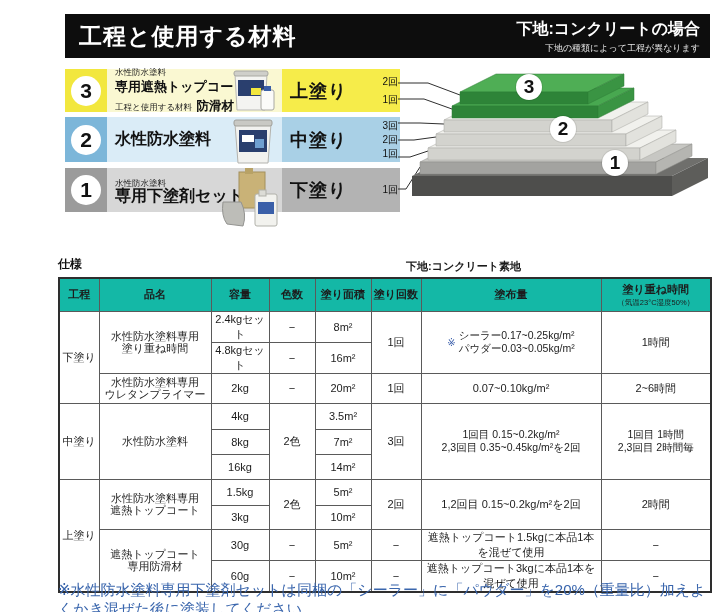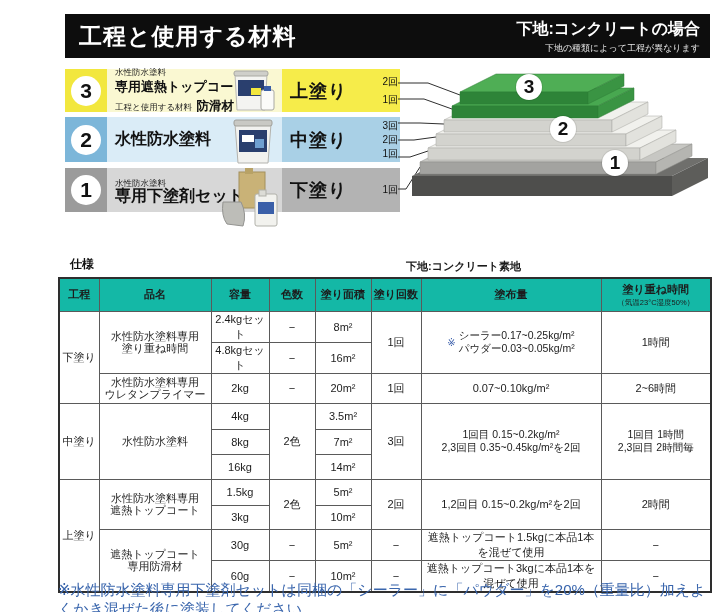--- a/index.html
+++ b/index.html
@@ -38,21 +38,21 @@
   .counts.c1{justify-content:center;}
   .count{font-size:10px;color:#111;white-space:nowrap;text-align:right;}
   .prod{position:absolute;z-index:3;}
   
   .stack{position:absolute;left:398px;top:0;width:322px;height:175px;}
   .stacknum{position:absolute;width:26px;height:26px;border-radius:50%;background:#fff;display:flex;align-items:center;justify-content:center;
             font-size:19px;font-weight:800;color:#111;box-shadow:0 0 0 1px rgba(0,0,0,0.08);}
   .caption{position:absolute;left:406px;top:201px;font-size:11px;font-weight:700;color:#1a1a1a;}
 
   
-  .spec-title{position:absolute;left:58px;top:256px;font-size:12px;font-weight:800;color:#111;margin-left:12px;}
+  .spec-title{position:absolute;left:58px;top:256px;font-size:12px;font-weight:800;color:#111;}
   table.spec{position:absolute;left:58px;top:277px;width:652px;border-collapse:collapse;table-layout:fixed;
              border:2px solid #2e2e2e;}
   table.spec td,table.spec th{border:1px solid #5a5a5a;padding:0 2px;text-align:center;vertical-align:middle;
              font-size:11px;color:#1c1c1c;overflow:hidden;}
   table.spec th{background:#14b8a6;font-weight:600;}
   .th-sub{font-size:7.5px;font-weight:400;margin-top:1px;}
   .nm{font-size:11px;line-height:12.5px;}
   .amt-wrap{display:flex;align-items:center;justify-content:center;gap:3px;}
   .amt-mark{color:#3f62ad;font-size:10px;}
   .amt-lines{text-align:left;font-size:10.5px;line-height:13px;}

